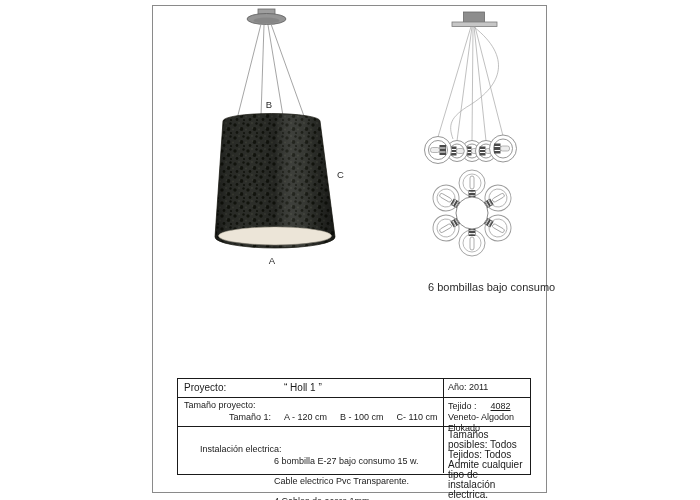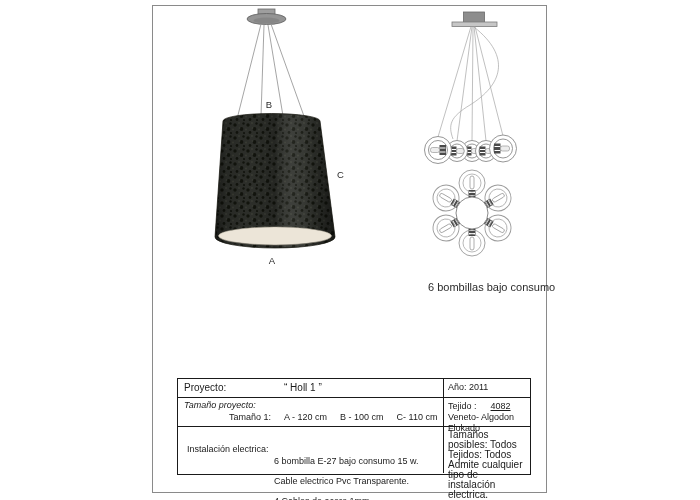--- a/index.html
+++ b/index.html
@@ -20,25 +20,25 @@
   }
   .t-row{position:relative;width:100%;box-sizing:border-box;border-bottom:1.2px solid #1a1a1a;display:flex;}
   .t-row:last-child{border-bottom:none;}
   .t-left{position:relative;width:245px;box-sizing:border-box;}
   .t-right{position:relative;flex:1;box-sizing:border-box;border-left:1.2px solid #1a1a1a;padding:3px 4px;margin-left:20px;}
   #row-project{height:19px;}
   #row-size{height:29px;}
   #row-electrical{height:46px;}
   .lbl-project{position:absolute;left:6px;top:3px;font-size:10px;text-align:center;}
   .val-project{position:absolute;left:92px;top:3px;font-size:10px;margin-left:14px;}
-  .size-line1{position:absolute;left:6px;top:2px;font-style:italic;}
+  .size-line1{position:absolute;left:6px;top:2px;}
   .size-line2{position:absolute;left:51px;top:14px;white-space:nowrap;text-align:right;}
   .size-line2 span{margin-right:13px;}
   .fabric-code{margin-left:14px;text-decoration:underline;}
-  .lbl-electrical{position:absolute;left:9px;top:17px;}
+  .lbl-electrical{position:absolute;left:22px;top:17px;}
   .val-electrical{position:absolute;left:96px;top:4px;white-space:pre-line;line-height:20px;margin-top:20px;}
   .options{white-space:pre-line;font-size:10px;line-height:10px;}
   
   #detail-caption{
     position:absolute;left:428px;top:281px;font-size:11px;color:#2b2b2b;
   }
   svg text{font-family:"Liberation Sans",sans-serif;fill:#2b2b2b;}
 </style>
 </head>
 <body>

